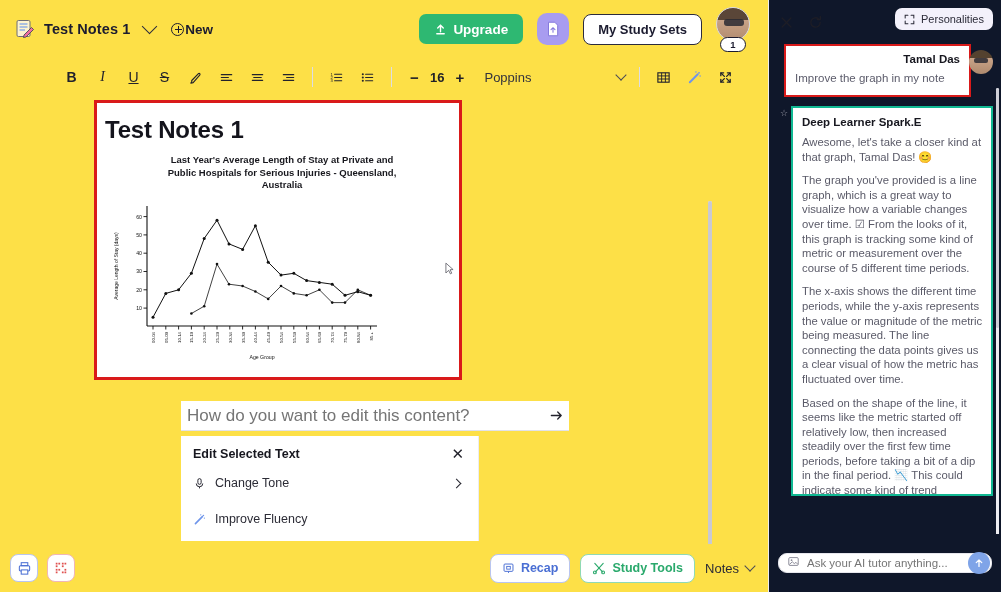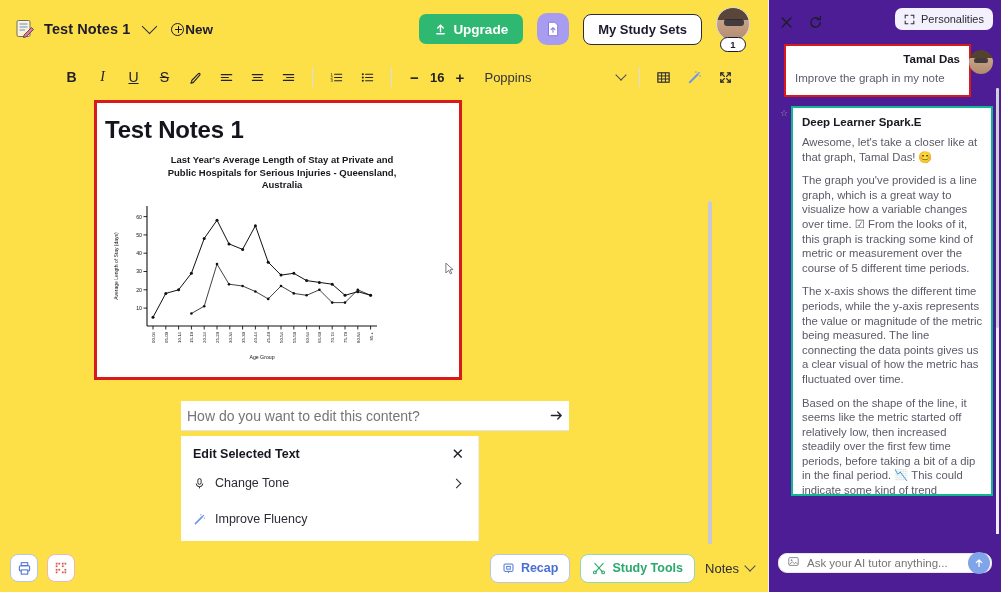--- a/index.html
+++ b/index.html
@@ -155,21 +155,21 @@
   #edit-prompt {
     position: absolute; left: 181px; top: 305px;
     width: 388px; height: 30px;
     border-bottom: 1px solid #e2e2e8;
     display: flex; align-items: center;
     background: #fff;
   }
   #edit-prompt-input {
     border: none; outline: none; background: transparent;
     font-family: "Liberation Sans", sans-serif;
-    font-size: 14px; color: #9a9aa6; flex: 1;
+    font-size: 17px; color: #9a9aa6; flex: 1;
     padding-left: 6px;
   }
   #edit-prompt-submit {
     width: 26px; height: 26px; display: flex; align-items: center; justify-content: center;
     cursor: pointer; color: #22222c; font-size: 15px;
   }
   #edit-panel {
     position: absolute; left: 181px; top: 340px;
     width: 298px; height: 105px;
     background: #fff;
@@ -238,21 +238,21 @@
   #notes-dd .chev {
     width: 8px; height: 8px;
     border-right: 1.6px solid #4a4a55; border-bottom: 1.6px solid #4a4a55;
     margin-top: -4px;
   }
 
   
   #ai-panel {
     width: 233px; height: 592px;
     border-left: 1px solid #ededf2;
-    background: #4c1d95;
+    background: #0f172a;
     position: relative;
     display: flex; flex-direction: column;
   }
   #ai-header {
     height: 44px; flex: 0 0 44px;
     display: flex; align-items: center;
     padding: 0 10px; gap: 14px;
     position: relative;
   }
   .ai-h-icon { cursor: pointer; color: #1d1d26; display: flex; align-items: center; }
@@ -725,21 +725,21 @@
       <div id="user-msg">
         <div id="user-name">Tamal Das</div>
         <div id="user-text">Improve the graph in my note</div>
       </div>
       <div id="user-avatar"></div>
 
       <div id="bot-row">
         <div id="bot-glyph">☆</div>
         <div id="bot-msg">
           <div id="bot-name">Deep Learner Spark.E</div>
-          <div class="bot-para">Awesome, let's take a closer like at that graph, Tamal Das! 😊</div>
+          <div class="bot-para">Awesome, let's take a closer kind at that graph, Tamal Das! 😊</div>
           <div class="bot-para">The graph you've provided is a line graph, which is a great way to visualize how a variable changes over time. ☑ From the looks of it, this graph is tracking some kind of metric or measurement over the course of 5 different time periods.</div>
           <div class="bot-para">The x-axis shows the different time periods, while the y-axis represents the value or magnitude of the metric being measured. The line connecting the data points gives us a clear visual of how the metric has fluctuated over time.</div>
           <div class="bot-para">Based on the shape of the line, it seems like the metric started off relatively low, then increased steadily over the first few time periods, before taking a bit of a dip in the final period. 📉 This could indicate some kind of trend</div>
         </div>
       </div>
       <div id="ai-scrollbar">
         <div id="ai-scrollbar-thumb"></div>
       </div>
     </div>
 

